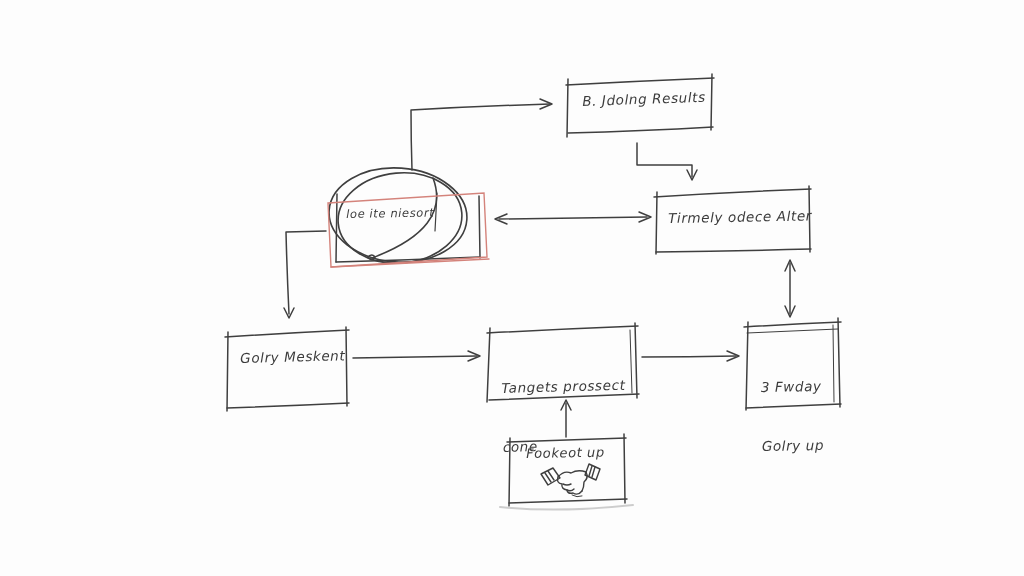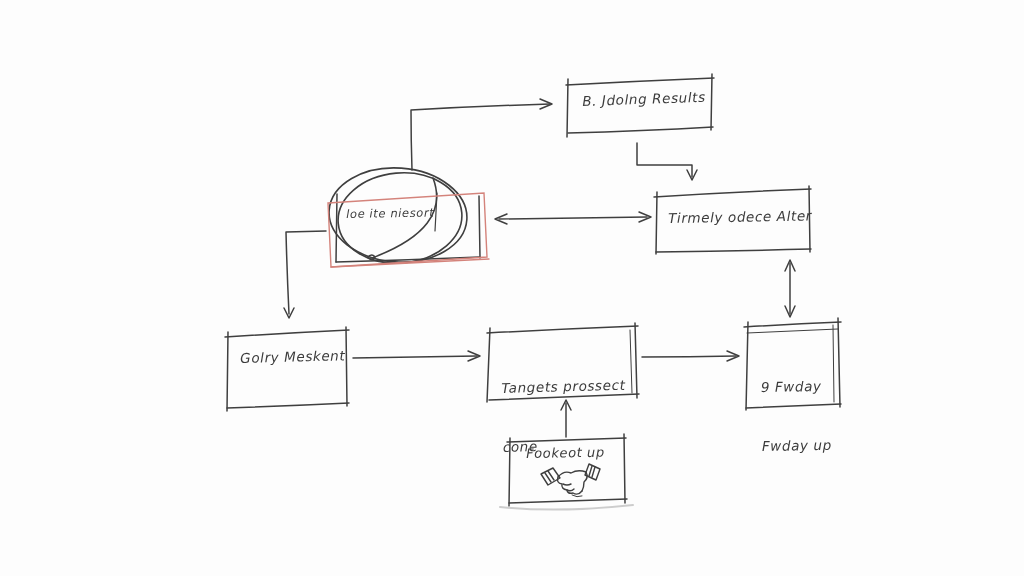--- a/index.html
+++ b/index.html
@@ -171,18 +171,18 @@
 
   <div class="node-label lbl-results">B. Jdolng Results</div>
   <div class="node-label lbl-highlight">loe ite niesort</div>
   <div class="node-label lbl-timely">Tirmely odece Alter</div>
   <div class="node-label lbl-goly">Golry Meskent</div>
   <div class="node-label lbl-target">
     <div>Tangets prossect</div>
     <div>cone</div>
   </div>
   <div class="node-label lbl-friday">
-    <div>9 Fwday</div>
-    <div>Fwday up</div>
+    <div>3 Fwday</div>
+    <div>Golry up</div>
   </div>
   <div class="node-label lbl-handshake">Fookeot up</div>
 
 </div>
 
 </body></html>

